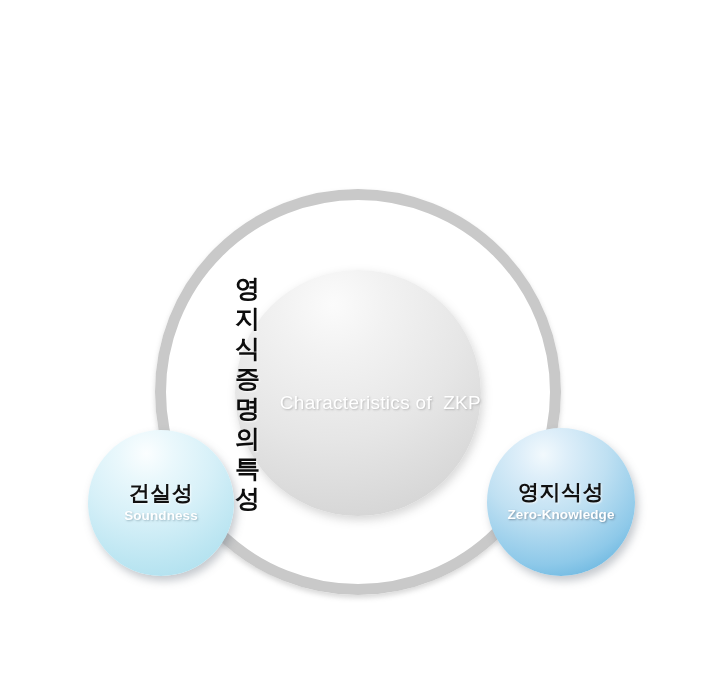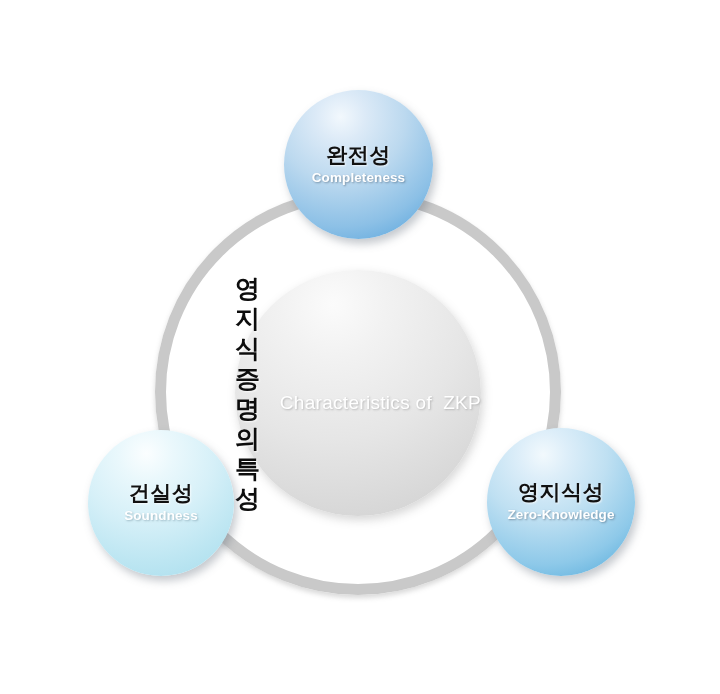--- a/index.html
+++ b/index.html
@@ -141,24 +141,20 @@
 
 <div id="diagram">
 
   <div class="ring"></div>
 
   <div id="hub">
     <div class="hub-ko">영지식 증명의 특성</div>
     <div class="hub-en">Characteristics of  ZKP</div>
   </div>
 
-  <div class="node" id="node-completeness">
-    <div class="ko">완전성</div>
-    <div class="en">Completeness</div>
-  </div>
 
   <div class="node" id="node-zeroknowledge">
     <div class="ko">영지식성</div>
     <div class="en">Zero-Knowledge</div>
   </div>
 
   <div class="node" id="node-soundness">
     <div class="ko">건실성</div>
     <div class="en">Soundness</div>
   </div>

